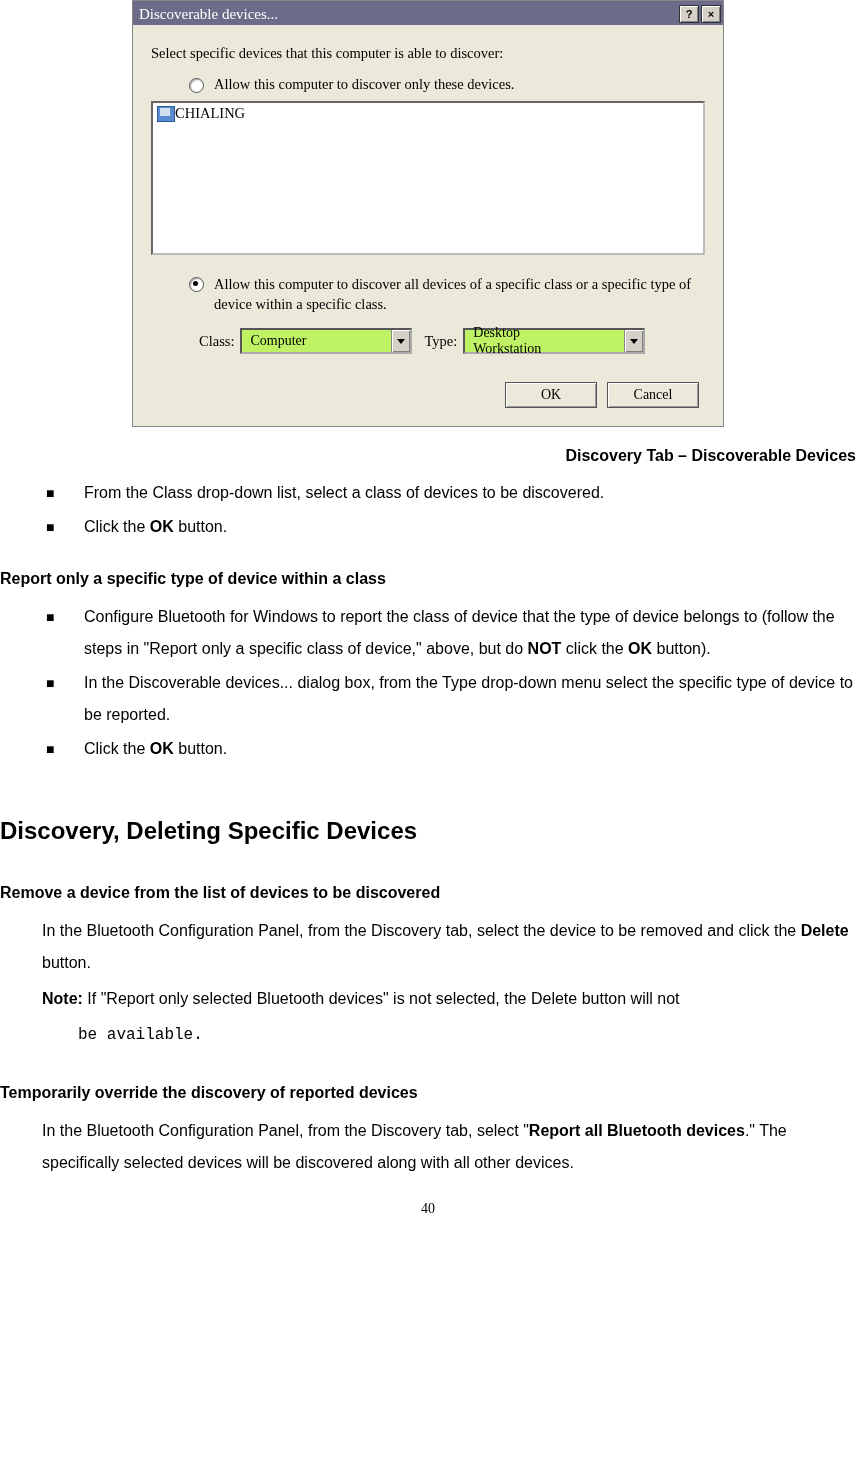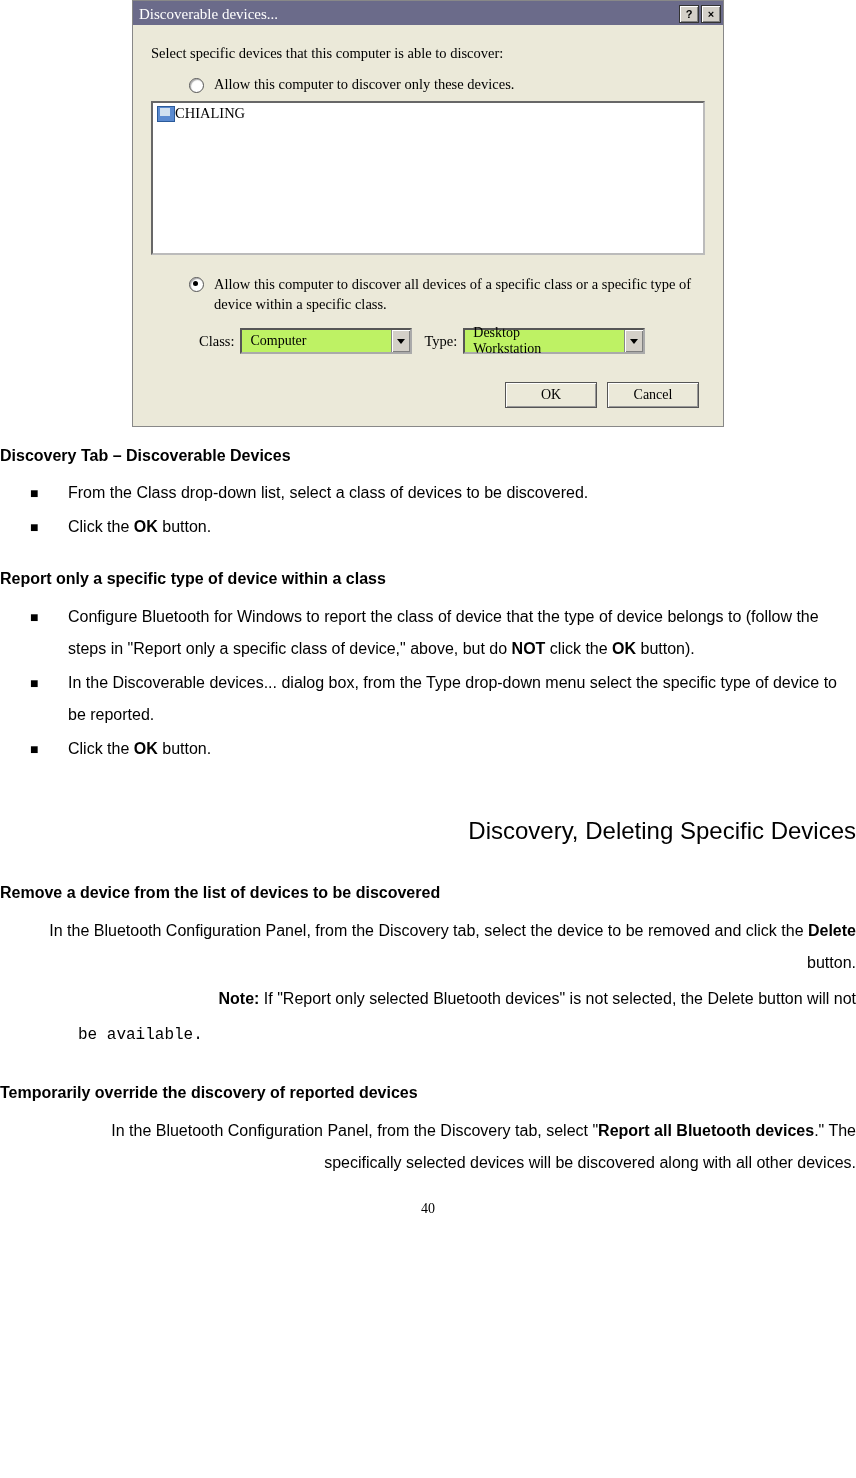--- a/index.html
+++ b/index.html
@@ -157,61 +157,59 @@
     background: #ebe9d9;
     font-family: "Times New Roman", serif;
     font-size: 14px;
     box-shadow: inset 1px 1px 0 #fff, inset -1px -1px 0 #999;
     display: flex;
     align-items: center;
     justify-content: center;
   }
 
   .caption {
-    text-align: left;
+    text-align: right;
     font-family: Arial, Helvetica, sans-serif;
     font-size: 16px;
     font-weight: bold;
     margin: 18px 0 12px 0;
   }
   .content {
     font-family: Arial, Helvetica, sans-serif;
     font-size: 16px;
     color: #000;
     line-height: 2;
     padding: 0 0 0 0;
   }
   .bullet-list {
-    margin: 0 0 14px 0;
+    margin: 0 0 14px 16px;
     padding-left: 68px;
   }
   .bullet-item {
     position: relative;
     margin-bottom: 2px;
   }
   .bullet-item::before {
     content: "■";
     position: absolute;
     left: -38px;
     font-size: 14px;
     top: 2px;
   }
   .subhead {
     font-weight: bold;
     margin: 20px 0 6px 0;
   }
   .h2 {
     font-size: 24px;
-    font-weight: normal;
+    font-weight: bold;
     margin: 42px 0 22px 0;
-    text-align: right;
   }
   .para {
     margin: 0 0 4px 42px;
-    text-align: right;
   }
   .note-body {
     margin-left: 78px;
     font-family: Liberation Mono, monospace;
   }
   .bold {
     font-weight: bold;
   }
   .pagenum {
     text-align: center;

